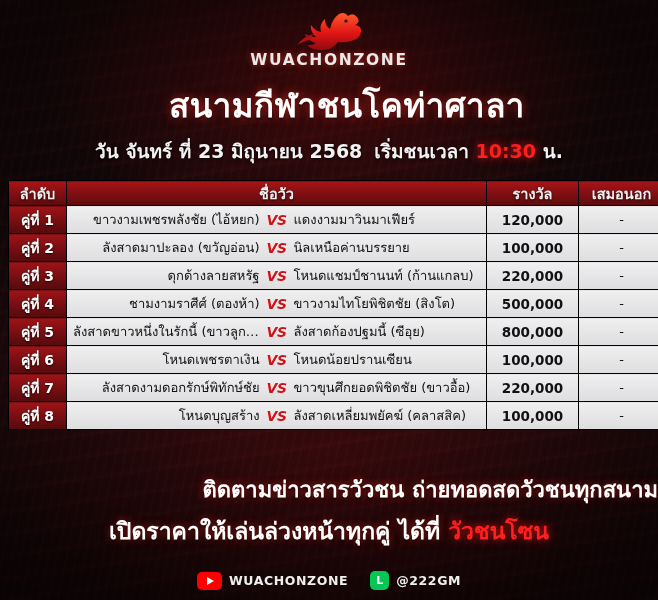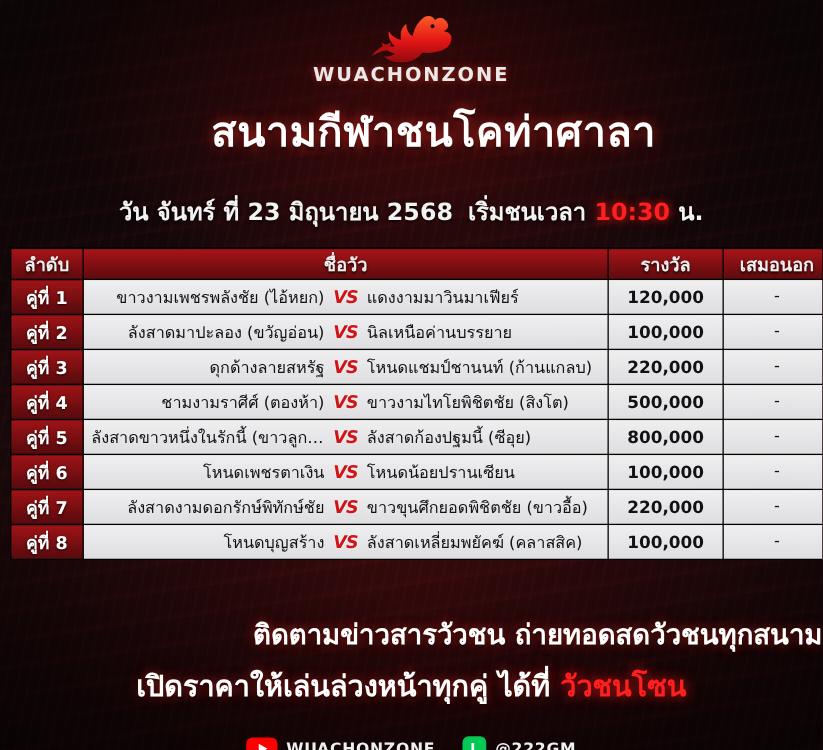--- a/index.html
+++ b/index.html
@@ -56,21 +56,21 @@
     margin-top: 10px;
     text-align: center;
     font-size: 33px;
     font-weight: bold;
     color: #ffffff;
     letter-spacing: 0.5px;
     text-shadow: 0 0 10px rgba(255,50,40,0.65), 0 2px 3px rgba(0,0,0,0.9);
     padding-left: 36px;
   }
   .subtitle {
-    margin-top: 22px;
+    margin-top: 4px;
     text-align: center;
     font-size: 19px;
     font-weight: bold;
     color: #f2f2f2;
     text-shadow: 0 1px 3px rgba(0,0,0,0.9);
   }
   .subtitle .time { color: #ff1f1f; text-shadow: 0 0 8px rgba(255,25,25,0.8); }
   .subtitle .sep { display:inline-block; width: 12px; }
 
   

